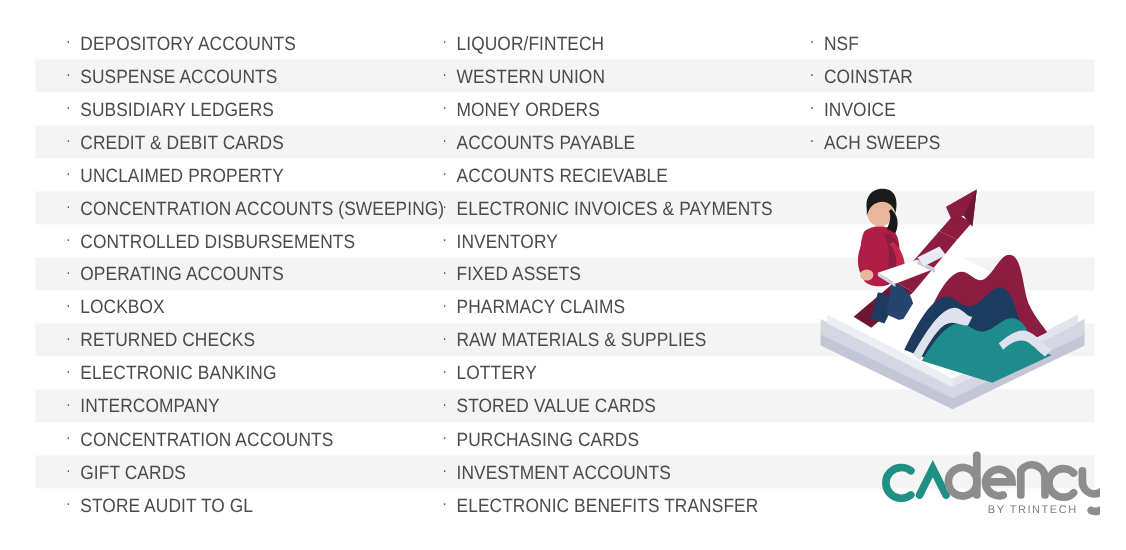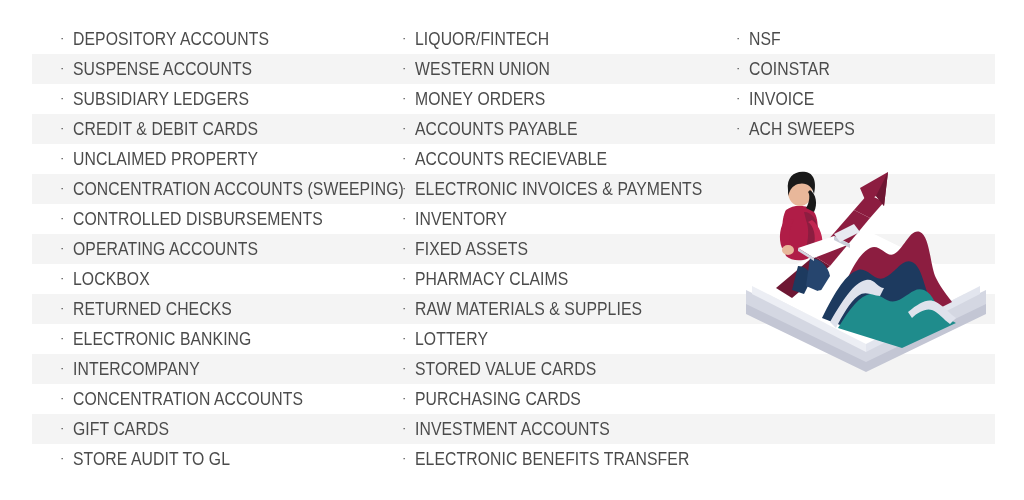--- a/index.html
+++ b/index.html
@@ -317,14 +317,37 @@
                C74,24 68,20 60,22 C54,24 52,28 50,34 Z" fill="#1a1a1a"></path>
       <path d="M72,28 C78,32 80,42 76,50 L68,46 C72,40 72,32 70,30 Z" fill="#1a1a1a"></path>
 
       <polygon points="60,86 96,74 112,82 76,96" fill="#ffffff"></polygon>
       <polygon points="96,74 112,82 112,86 96,78" fill="#c9ccd8"></polygon>
       <polygon points="96,72 116,62 122,70 102,80" fill="#e8eaf1"></polygon>
       <polygon points="60,86 76,96 76,99 60,89" fill="#d3d6e0"></polygon>
     </svg>
   </div>
 
+  <div id="logo">
+    <svg viewBox="0 0 200 68" xmlns="http://www.w3.org/2000/svg">
+      <g fill="none" stroke-width="7" stroke-linecap="round">
+
+        <path d="M28,24 A14,14 0 1,0 28,46" stroke="#1e9184"></path>
+
+        <path d="M36,46 L48,22 L60,46" stroke="#1e9184"></path>
+
+        <path d="M88,10 L88,46" stroke="#8d8d8d"></path>
+        <path d="M88,32 A13,13 0 1,0 88,36" stroke="#8d8d8d"></path>
+
+        <path d="M96,34 L120,34 A12,12 0 1,0 112,46" stroke="#8d8d8d"></path>
+
+        <path d="M128,46 L128,24 A12,12 0 0,1 150,31 L150,46" stroke="#8d8d8d"></path>
+
+        <path d="M176,26 A13,13 0 1,0 176,44" stroke="#8d8d8d"></path>
+
+        <path d="M184,24 L184,34 A11,11 0 0,0 206,34 L206,20" stroke="#8d8d8d"></path>
+        <path d="M206,34 L206,52 A10,10 0 0,1 192,60" stroke="#8d8d8d"></path>
+      </g>
+      <text x="98" y="62" font-family="Liberation Sans, sans-serif" font-size="10" letter-spacing="1.4" fill="#7b7b7b">BY TRINTECH</text>
+    </svg>
+  </div>
 
 </div>
 
 </body></html>

